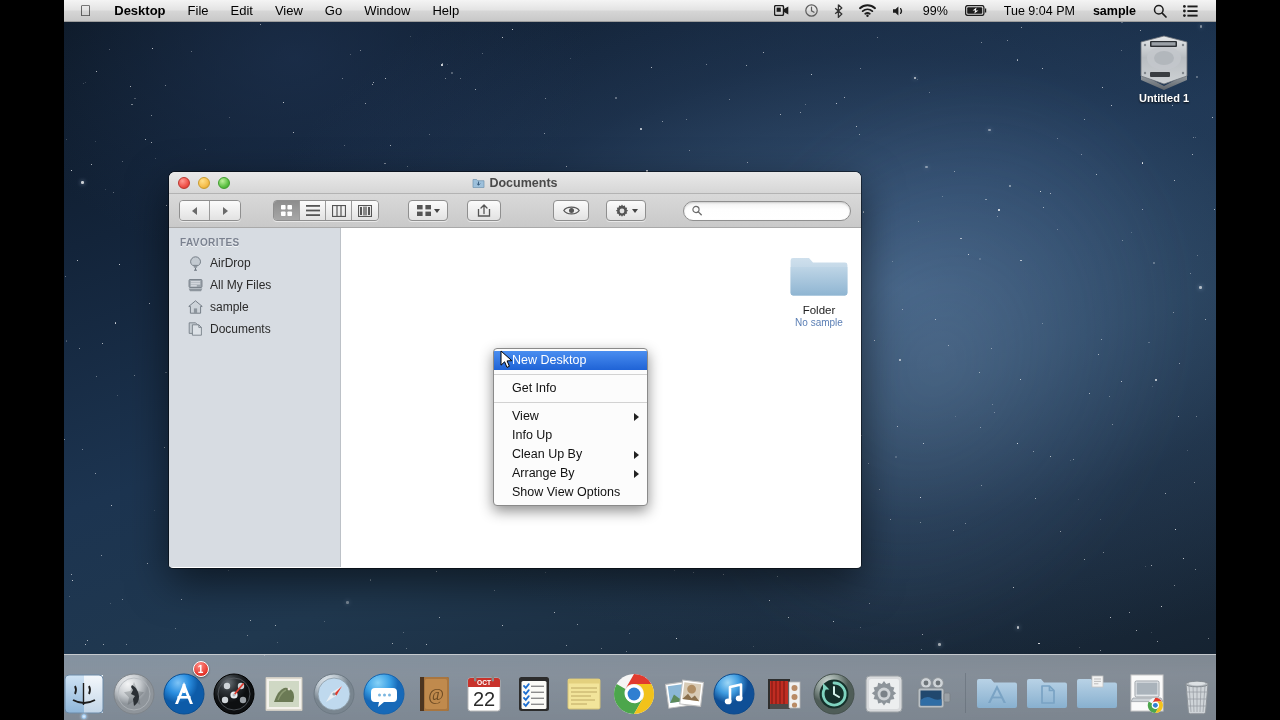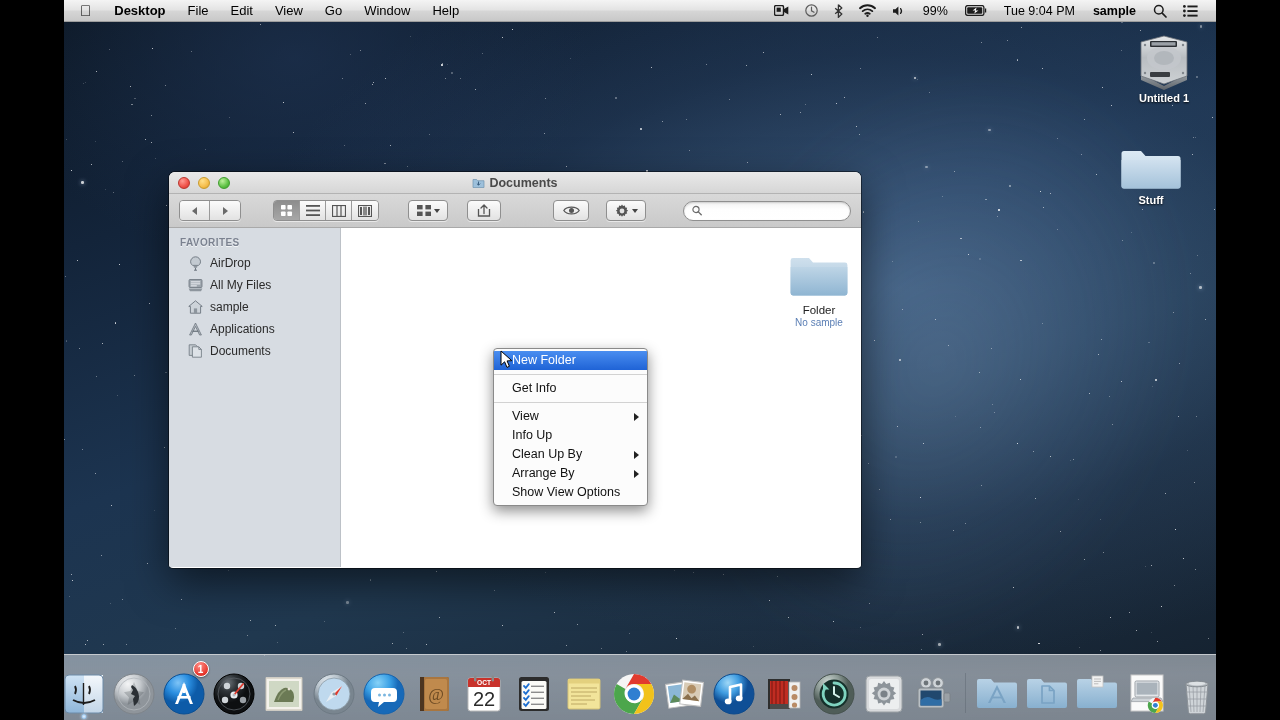--- a/index.html
+++ b/index.html
@@ -777,39 +777,20 @@
         <rect x="17" y="38" width="20" height="5" rx="1" fill="#3a3e42"></rect>
         <circle cx="12" cy="11" r="1.2" fill="#80868c"></circle>
           <circle cx="50" cy="11" r="1.2" fill="#80868c"></circle>
         <circle cx="12" cy="39" r="1.2" fill="#80868c"></circle>
           <circle cx="50" cy="39" r="1.2" fill="#80868c"></circle>
       </svg>
     </div>
     <div class="label">Untitled 1</div>
   </div>
 
-  <div class="desk-icon" style="left:1103px; top:130px;">
-    <div class="glyph">
-      <svg width="62" height="50" viewBox="0 0 62 50">
-        <defs>
-          <linearGradient id="fdDeskB" x1="0" y1="0" x2="0" y2="1">
-            <stop offset="0%" stop-color="#cfe0ee"></stop>
-              <stop offset="100%" stop-color="#a4c2da"></stop>
-          </linearGradient>
-          <linearGradient id="fdDeskT" x1="0" y1="0" x2="0" y2="1">
-            <stop offset="0%" stop-color="#dceaf4"></stop>
-              <stop offset="100%" stop-color="#b6cfe2"></stop>
-          </linearGradient>
-        </defs>
-        <path d="M4 9 h17 l4.5 5 H58 a2.5 2.5 0 0 1 2.5 2.5 V44 a2.5 2.5 0 0 1 -2.5 2.5 H4 A2.5 2.5 0 0 1 1.5 44 V11.5 A2.5 2.5 0 0 1 4 9 Z" fill="url(#fdDeskT)"></path>
-        <path d="M1.5 18 h59 V44 a2.5 2.5 0 0 1 -2.5 2.5 H4 A2.5 2.5 0 0 1 1.5 44 Z" fill="url(#fdDeskB)"></path>
-      </svg>
-    </div>
-    <div class="label">Stuff</div>
-  </div>
 
   <div id="finder">
 
     <div id="titlebar">
       <div class="traffic">
         <div class="tl red"></div>
         <div class="tl yellow"></div>
         <div class="tl green"></div>
       </div>
       <div id="win-title">
@@ -944,29 +925,20 @@
         <div class="sb-item">
           <span class="ic">
             <svg width="15" height="14" viewBox="0 0 15 14">
                 <path d="M7.5 0.8 L14.2 6.4 H12.6 V13.2 H2.4 V6.4 H0.8 Z" fill="#cdd3d9" stroke="#6c757e" stroke-width="0.9" stroke-linejoin="round"></path>
                 <rect x="5.9" y="8.4" width="3.2" height="4.8" fill="#8d959d"></rect>
               </svg>
           </span>
           <span>sample</span>
         </div>
 
-        <div class="sb-item">
-          <span class="ic">
-            <svg width="15" height="14" viewBox="0 0 15 14">
-                <path d="M7.5 1 L13.4 13 H11.6 L7.5 4.4 L3.4 13 H1.6 Z" fill="#b6bdc4" stroke="#6c757e" stroke-width="0.8" stroke-linejoin="round"></path>
-                <rect x="4.4" y="8.6" width="6.2" height="1.3" fill="#6c757e"></rect>
-              </svg>
-          </span>
-          <span>Applications</span>
-        </div>
 
         <div class="sb-item">
           <span class="ic">
             <svg width="15" height="14" viewBox="0 0 15 14">
                 <path d="M1.2 0.8 h6.4 l2.6 2.6 V11.4 H1.2 Z" fill="#c5ccd2" stroke="#6c757e" stroke-width="0.8"></path>
                 <path d="M4.4 2.8 h6.4 l2.6 2.6 V13.2 H4.4 Z" fill="#dde2e7" stroke="#6c757e" stroke-width="0.8"></path>
                 <path d="M10.8 2.8 v2.6 h2.6" fill="none" stroke="#6c757e" stroke-width="0.8"></path>
               </svg>
           </span>
           <span>Documents</span>
@@ -995,21 +967,21 @@
           <div class="name">Folder</div>
           <div class="meta">No sample</div>
         </div>
 
       </div>
     </div>
   </div>
 
   <div id="ctx">
     <div class="ctx-item sel">
-      <span>New Folder</span>
+      <span>New Desktop</span>
     </div>
     <div class="ctx-sep"></div>
     <div class="ctx-item">
       <span>Get Info</span>
     </div>
     <div class="ctx-sep"></div>
     <div class="ctx-item">
       <span>View</span>
       <span class="ctx-arrow"></span>
     </div>

